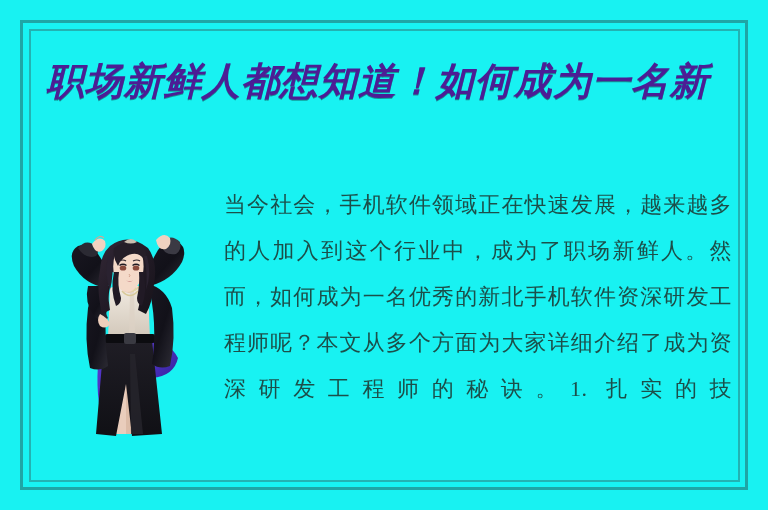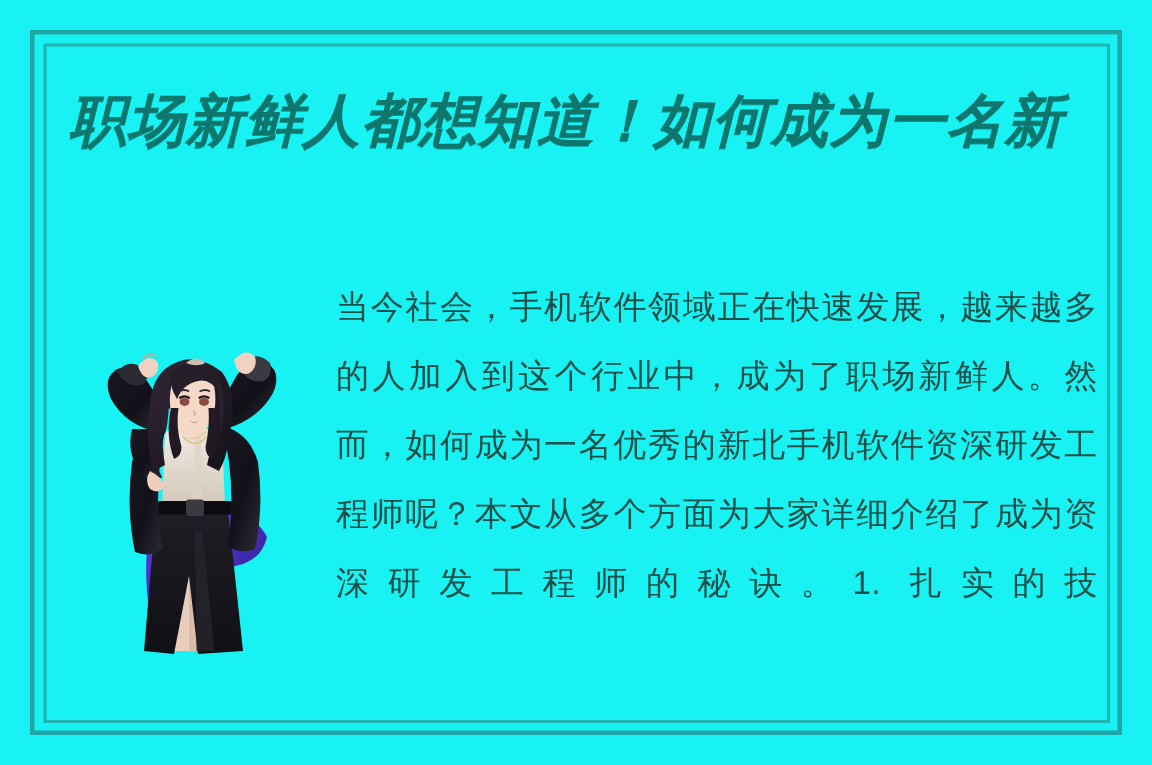--- a/index.html
+++ b/index.html
@@ -43,21 +43,21 @@
     box-sizing: border-box;
     pointer-events: none;
   }
 
   
   .headline {
     position: absolute;
     left: 46px;
     top: 58px;
     width: 690px;
-    color: #0f766e;
+    color: #4c1d95;
     font-family: "Liberation Serif", "DejaVu Serif", serif;
     font-weight: 700;
     font-style: italic;
     font-size: 38px;
     line-height: 47px;
     letter-spacing: 1px;
     text-shadow: 0 1px 0 rgba(10,40,38,0.45);
   }
   .headline-line { display: block; white-space: nowrap; }
 
@@ -71,21 +71,21 @@
   }
   .illustration svg { display: block; width: 160px; height: 210px; }
 
   
   .bodycopy {
     position: absolute;
     left: 224px;
     top: 182px;
     width: 508px;
     color: #1C4F4A;
-    font-family: Liberation Sans, sans-serif;
+    font-family: Liberation Serif, serif;
     font-size: 22px;
     line-height: 46px;
     letter-spacing: 0.5px;
     text-align: justify;
     text-align-last: justify;
     word-break: break-all;
   }
   .bodycopy p { margin: 0; }
 </style>
 </head>

